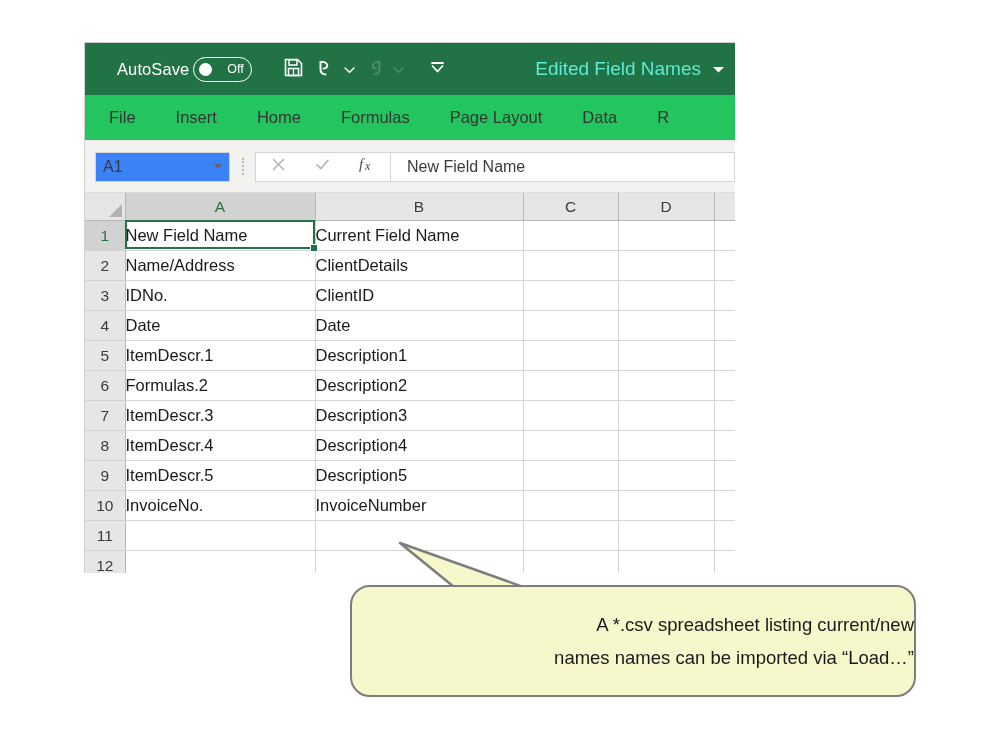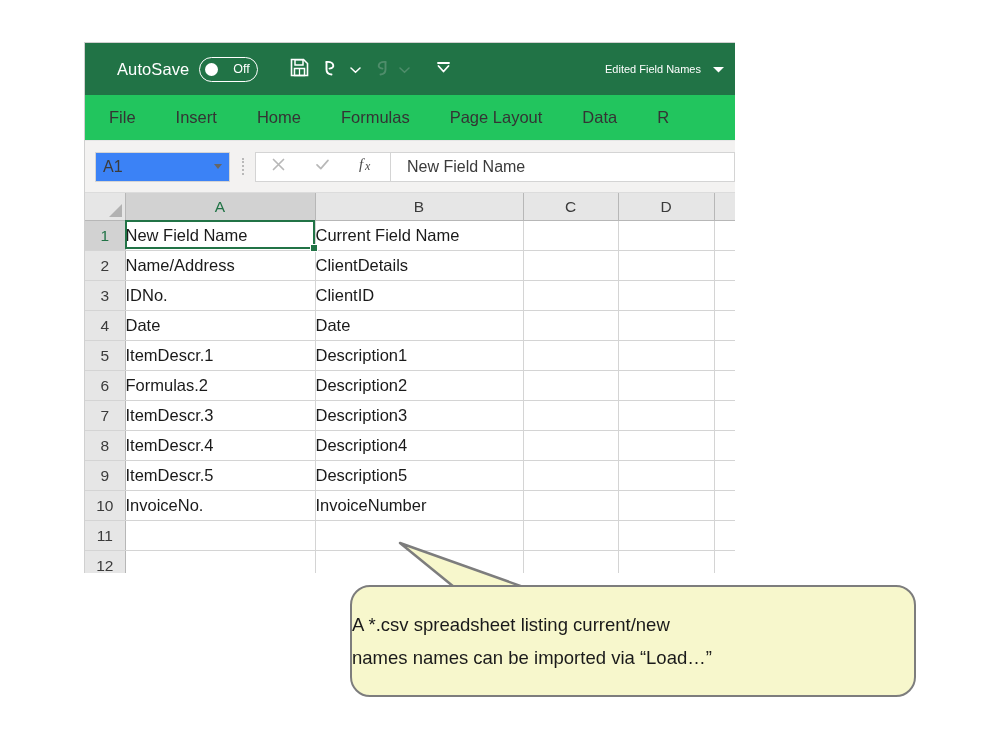--- a/index.html
+++ b/index.html
@@ -36,21 +36,21 @@
     position: relative;
     display: flex;
     align-items: center;
     padding-left: 32px;
     box-sizing: border-box;
   }
   .autosave-label {
     color: #ffffff;
     font-size: 16.5px;
     letter-spacing: 0.1px;
-    margin-right: 10px;
+    margin-right: 4px;
     white-space: nowrap;
   }
   .autosave-toggle {
     width: 59px;
     height: 25px;
     border: 1.6px solid #ffffff;
     border-radius: 13px;
     display: flex;
     align-items: center;
     padding: 0 5px;
@@ -92,22 +92,22 @@
   #doc-title-wrap {
     position: absolute;
     right: 10px;
     top: 0;
     height: 52px;
     display: flex;
     align-items: center;
     gap: 11px;
   }
   #doc-title {
-    color: #ffffff;
-    font-size: 11px;
+    color: #5eead4;
+    font-size: 19px;
     white-space: nowrap;
   }
 
   
   #ribbon-tabs {
     height: 46px;
     background: #22c55e;
     display: flex;
     align-items: center;
     border-bottom: 1px solid #e6e6e6;
@@ -294,21 +294,21 @@
     left: 350px;
     top: 585px;
     width: 566px;
     height: 112px;
     background: #f7f7cc;
     border: 2px solid #7d7d7d;
     border-radius: 20px;
     box-sizing: border-box;
     display: flex;
     flex-direction: column;
-    align-items: flex-start;
+    align-items: flex-end;
     justify-content: center;
     gap: 11px;
     pointer-events: auto;
   }
   .callout-line {
     font-size: 18.5px;
     color: #1a1a1a;
     white-space: nowrap;
   }
 </style>

